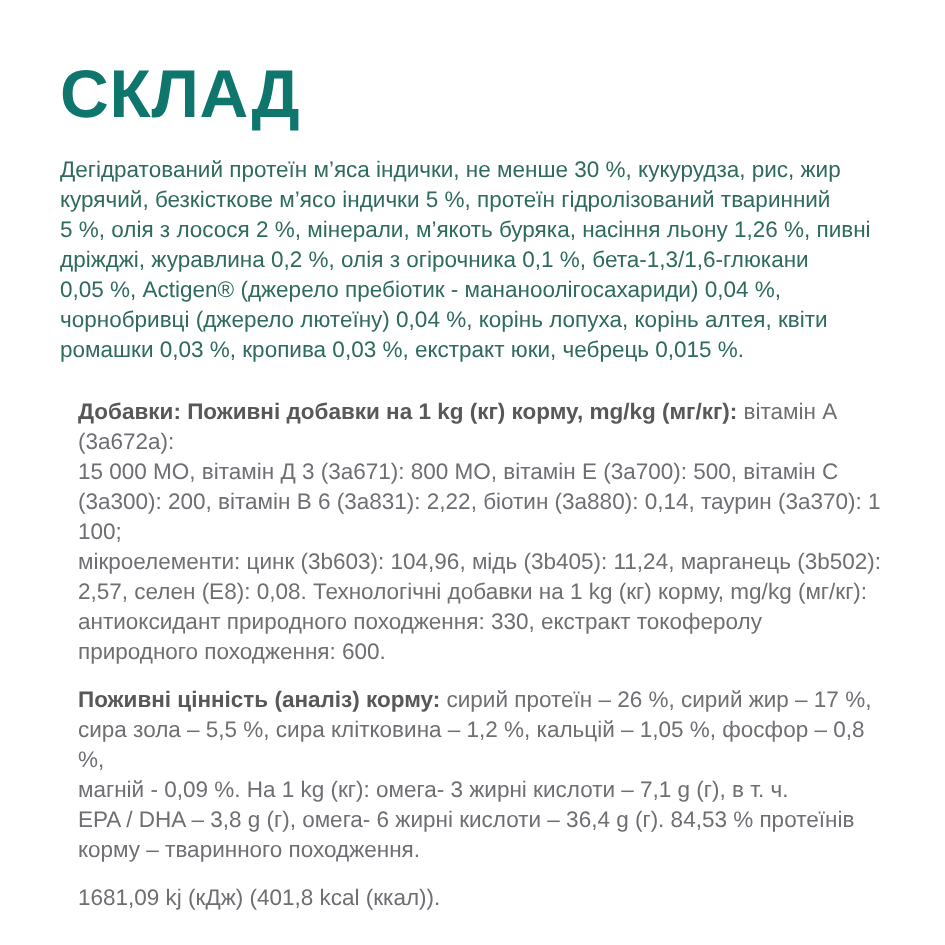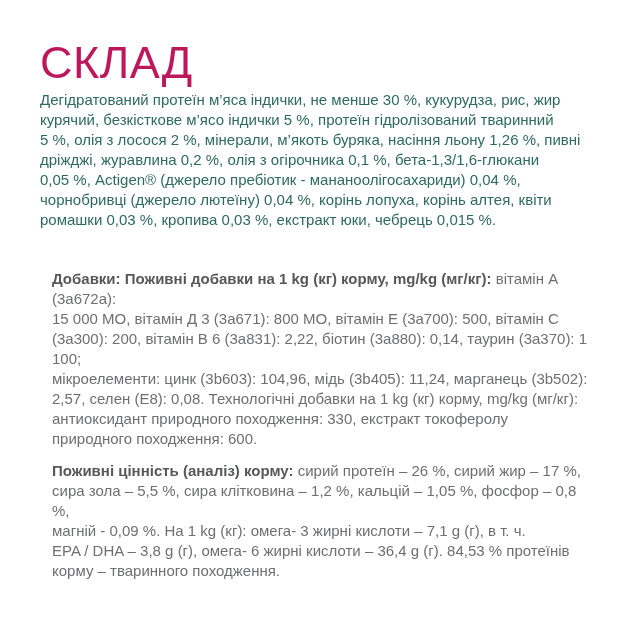--- a/index.html
+++ b/index.html
@@ -11,29 +11,29 @@
     overflow: hidden;
   }
   .page {
     box-sizing: border-box;
     width: 630px;
     height: 630px;
     padding: 34px 24px 0 40px;
     background: #ffffff;
   }
   .page-title {
-    margin: 6px 0 5px 0;
+    margin: 6px 0 19px 0;
     font-size: 45px;
     line-height: 1.0;
-    font-weight: normal;
+    font-weight: bold;
     letter-spacing: 0.5px;
-    color: #be185d;
+    color: #0f766e;
   }
   .composition {
-    margin: 0 0 39px 0;
+    margin: 0 0 21px 0;
     font-size: 15px;
     line-height: 20px;
     color: #2f6a5f;
     white-space: pre-line;
   }
   .details p {
     margin: 12px;
     font-size: 15px;
     line-height: 20px;
     color: #6e6f73;
@@ -64,15 +64,15 @@
 (3а300): 200, вітамін В 6 (3а831): 2,22, біотин (3а880): 0,14, таурин (3а370): 1 100;
 мікроелементи: цинк (3b603): 104,96, мідь (3b405): 11,24, марганець (3b502):
 2,57, селен (Е8): 0,08. Технологічні добавки на 1 kg (кг) корму, mg/kg (мг/кг):
 антиоксидант природного походження: 330, екстракт токоферолу
 природного походження: 600.</span></p>
     <p><span class="bold">Поживні цінність (аналіз) корму: </span><span>сирий протеїн – 26 %, сирий жир – 17 %,
 сира зола – 5,5 %, сира клітковина – 1,2 %, кальцій – 1,05 %, фосфор – 0,8 %,
 магній - 0,09 %. На 1 kg (кг): омега- 3 жирні кислоти – 7,1 g (г), в т. ч.
 EPA / DHA – 3,8 g (г), омега- 6 жирні кислоти – 36,4 g (г). 84,53 % протеїнів
 корму – тваринного походження.</span></p>
-    <p></p>
+    <p><span>1681,09 kj (кДж) (401,8 kcal (ккал)).</span></p>
   </div>
 </div>
 
 </body></html>

